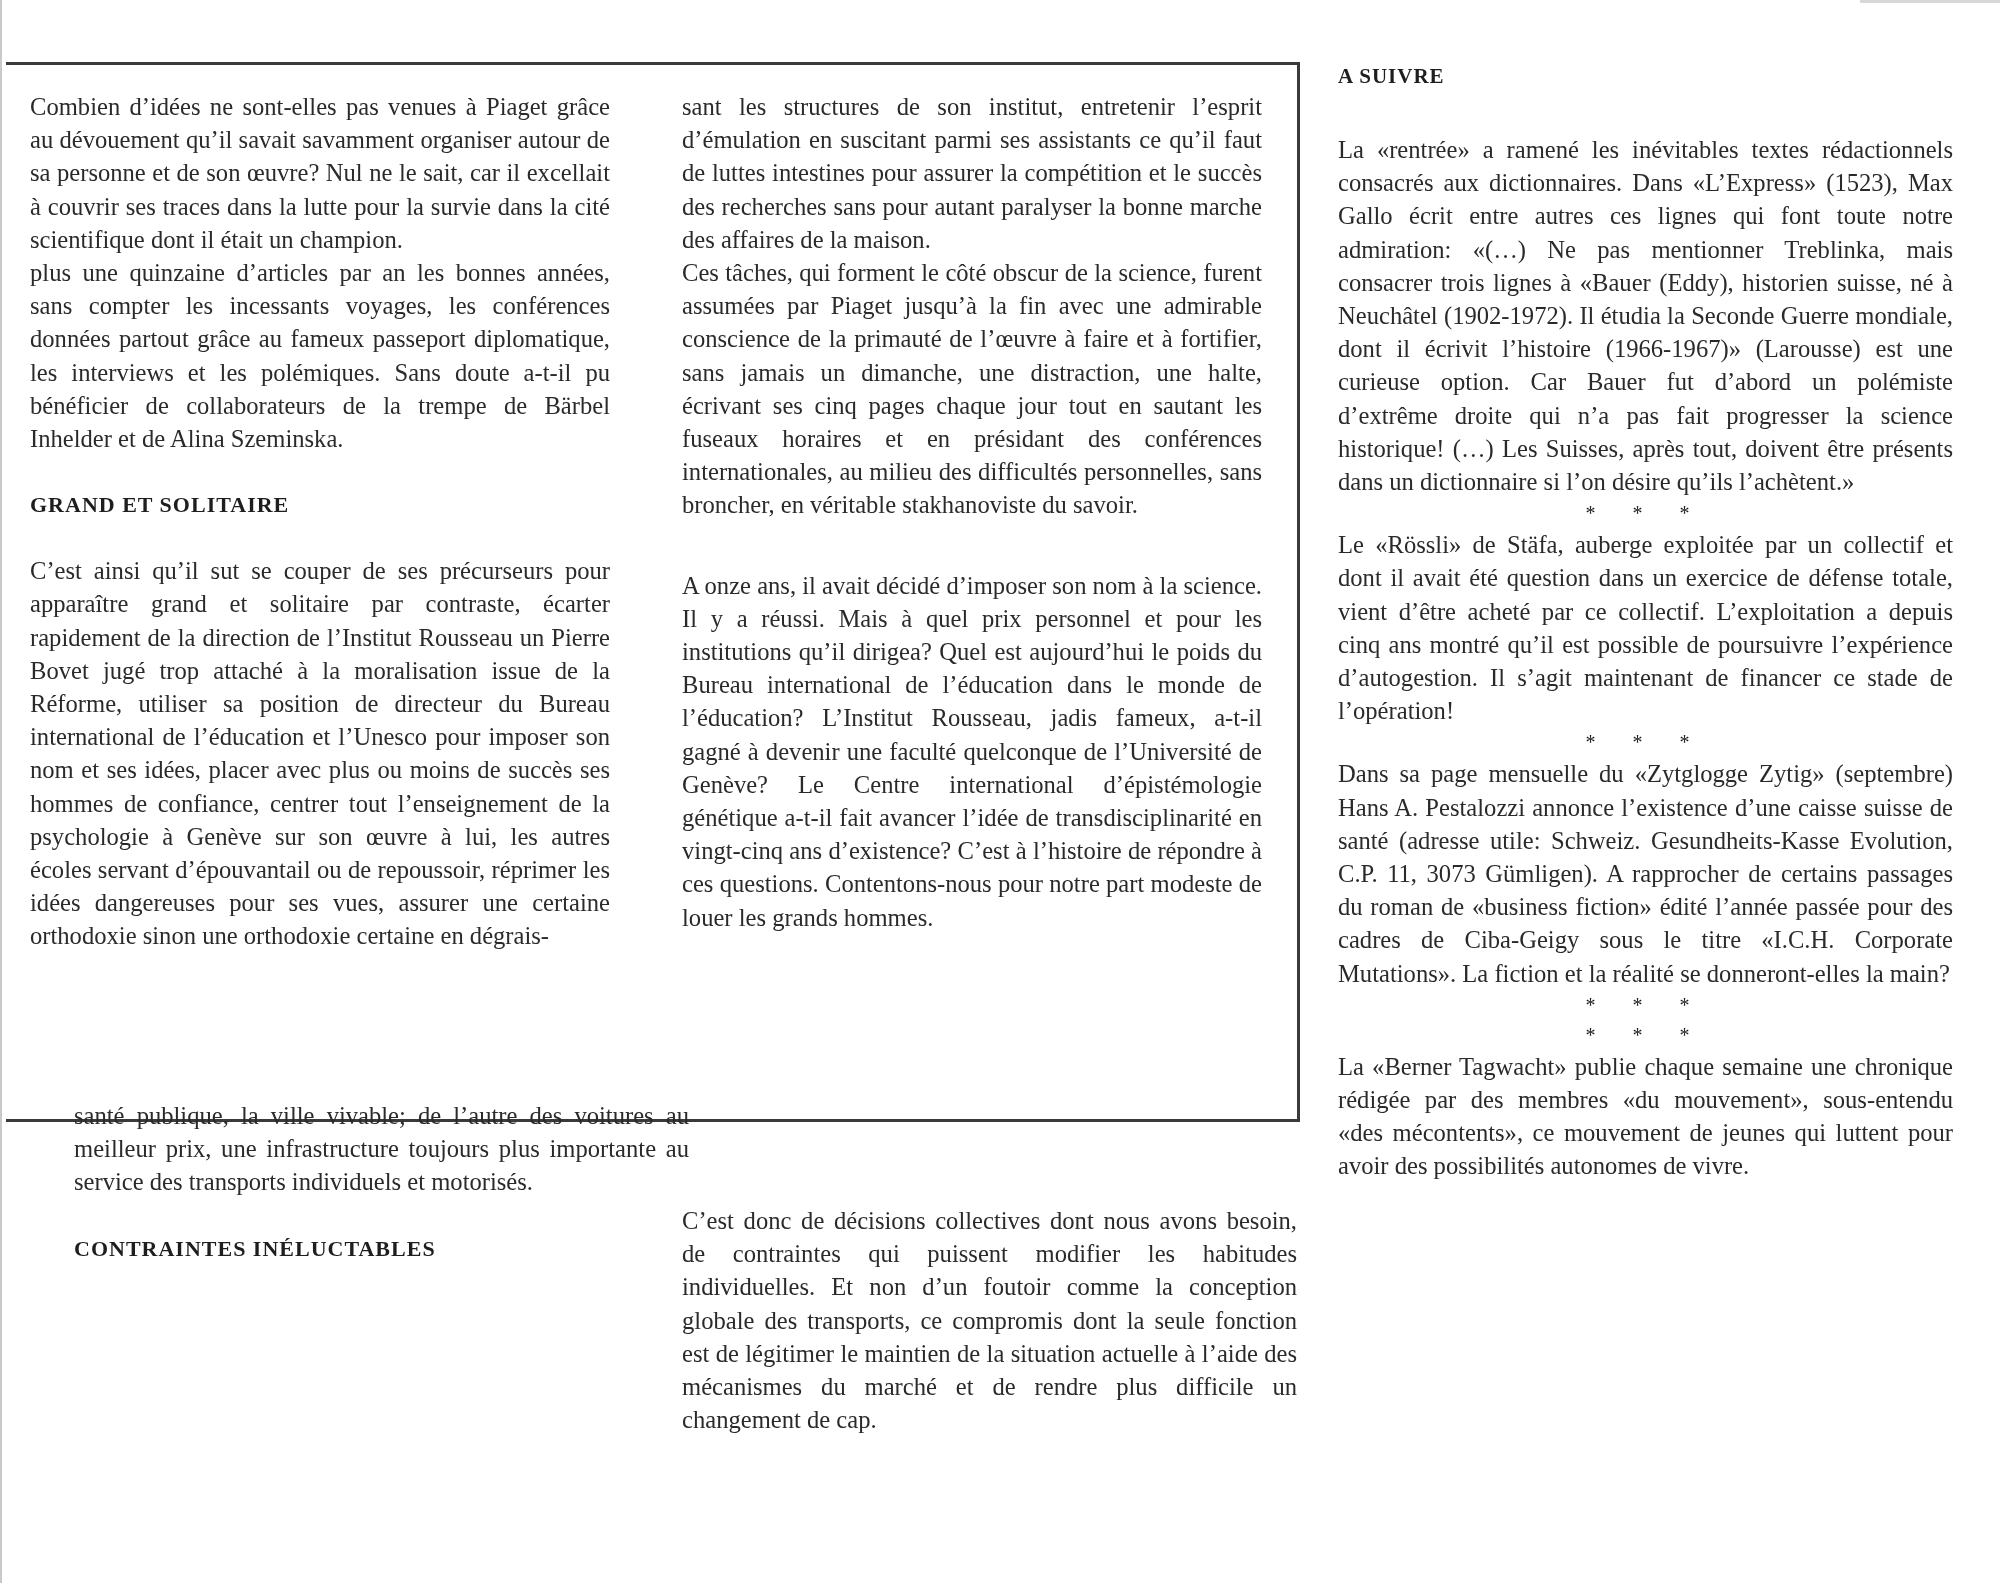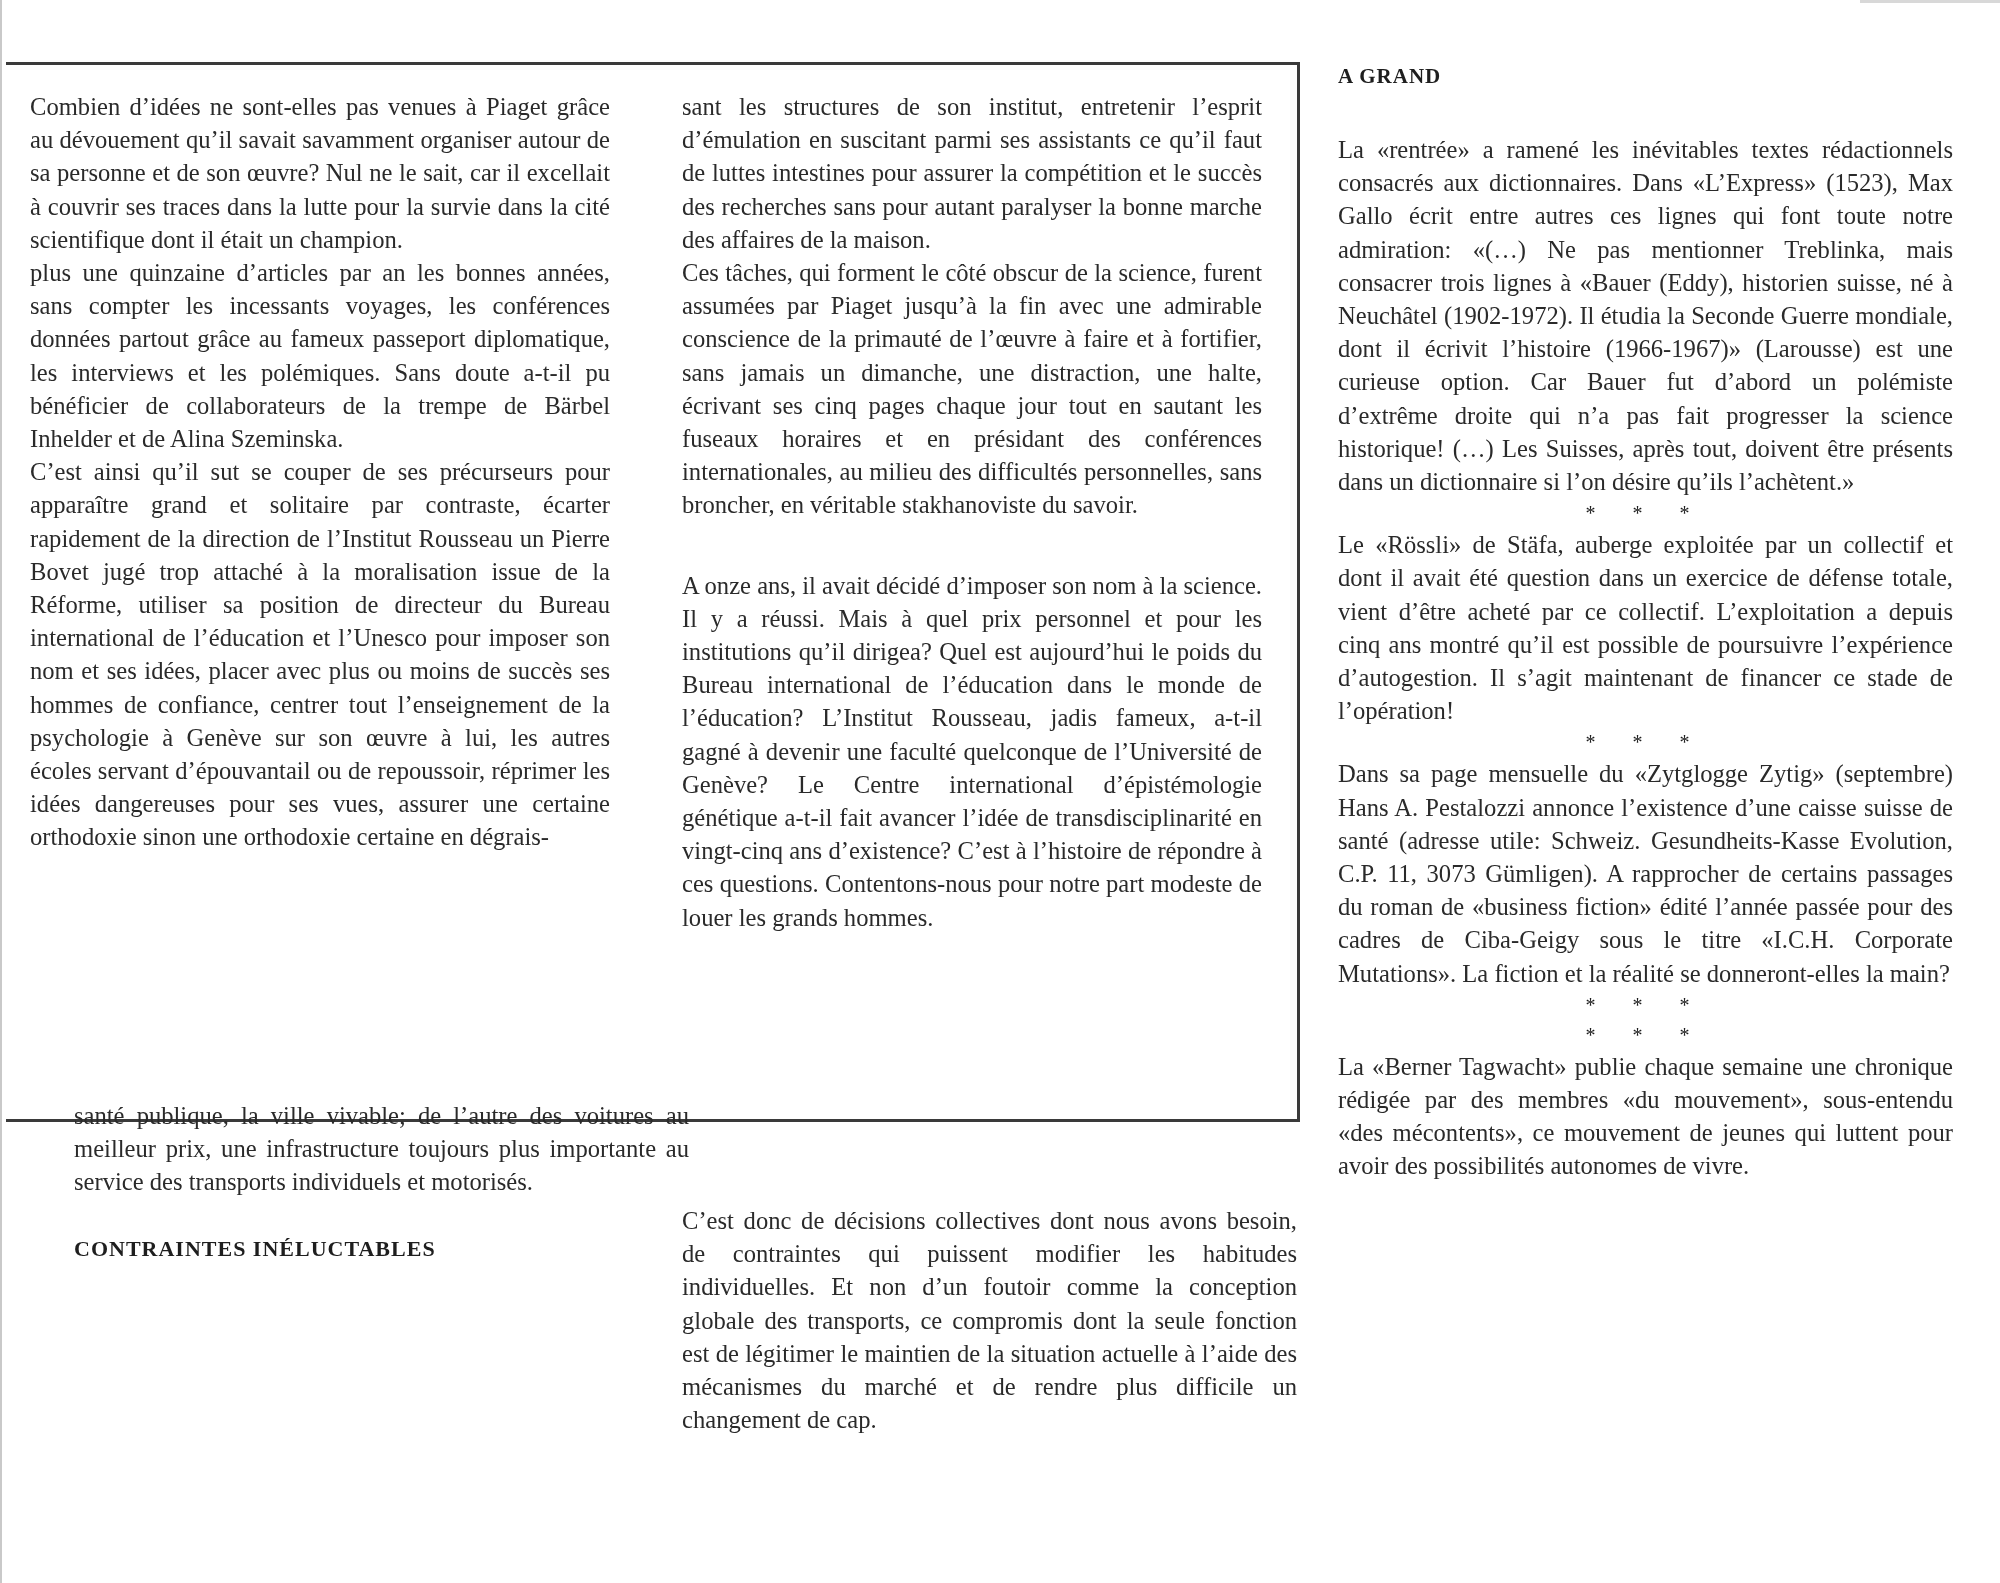--- a/index.html
+++ b/index.html
@@ -44,31 +44,32 @@
 </head>
 <body>
 
 <div class="page-left-edge"></div>
 <div class="top-right-rule"></div>
 <div class="box"></div>
 
 <div class="col" id="c1">
   <p>Combien d’idées ne sont-elles pas venues à Piaget grâce au dévouement qu’il savait savamment organiser autour de sa personne et de son œuvre? Nul ne le sait, car il excellait à couvrir ses traces dans la lutte pour la survie dans la cité scientifique dont il était un champion.</p>
   <p>plus une quinzaine d’articles par an les bonnes années, sans compter les incessants voyages, les conférences données partout grâce au fameux passeport diplomatique, les interviews et les polémiques. Sans doute a-t-il pu bénéficier de collaborateurs de la trempe de Bärbel Inhelder et de Alina Szeminska.</p>
+  <h3 class="gapped">GRAND ET SOLITAIRE</h3>
   <p>C’est ainsi qu’il sut se couper de ses précurseurs pour apparaître grand et solitaire par contraste, écarter rapidement de la direction de l’Institut Rousseau un Pierre Bovet jugé trop attaché à la moralisation issue de la Réforme, utiliser sa position de directeur du Bureau international de l’éducation et l’Unesco pour imposer son nom et ses idées, placer avec plus ou moins de succès ses hommes de confiance, centrer tout l’enseignement de la psychologie à Genève sur son œuvre à lui, les autres écoles servant d’épouvantail ou de repoussoir, réprimer les idées dangereuses pour ses vues, assurer une certaine orthodoxie sinon une orthodoxie certaine en dégrais-</p>
 </div>
 
 <div class="col" id="c2">
   <p>sant les structures de son institut, entretenir l’esprit d’émulation en suscitant parmi ses assistants ce qu’il faut de luttes intestines pour assurer la compétition et le succès des recherches sans pour autant paralyser la bonne marche des affaires de la maison.</p>
   <p>Ces tâches, qui forment le côté obscur de la science, furent assumées par Piaget jusqu’à la fin avec une admirable conscience de la primauté de l’œuvre à faire et à fortifier, sans jamais un dimanche, une distraction, une halte, écrivant ses cinq pages chaque jour tout en sautant les fuseaux horaires et en présidant des conférences internationales, au milieu des difficultés personnelles, sans broncher, en véritable stakhanoviste du savoir.</p>
   <p class="gap">A onze ans, il avait décidé d’imposer son nom à la science. Il y a réussi. Mais à quel prix personnel et pour les institutions qu’il dirigea? Quel est aujourd’hui le poids du Bureau international de l’éducation dans le monde de l’éducation? L’Institut Rousseau, jadis fameux, a-t-il gagné à devenir une faculté quelconque de l’Université de Genève? Le Centre international d’épistémologie génétique a-t-il fait avancer l’idée de transdisciplinarité en vingt-cinq ans d’existence? C’est à l’histoire de répondre à ces questions. Contentons-nous pour notre part modeste de louer les grands hommes.</p>
 </div>
 
 <div class="col" id="c3">
-  <h3>A GRAND</h3>
+  <h3>A SUIVRE</h3>
   <p>La «rentrée» a ramené les inévitables textes rédactionnels consacrés aux dictionnaires. Dans «L’Express» (1523), Max Gallo écrit entre autres ces lignes qui font toute notre admiration: «(…) Ne pas mentionner Treblinka, mais consacrer trois lignes à «Bauer (Eddy), historien suisse, né à Neuchâtel (1902-1972). Il étudia la Seconde Guerre mondiale, dont il écrivit l’histoire (1966-1967)» (Larousse) est une curieuse option. Car Bauer fut d’abord un polémiste d’extrême droite qui n’a pas fait progresser la science historique! (…) Les Suisses, après tout, doivent être présents dans un dictionnaire si l’on désire qu’ils l’achètent.»</p>
   <div class="stars">* * *</div>
   <p>Le «Rössli» de Stäfa, auberge exploitée par un collectif et dont il avait été question dans un exercice de défense totale, vient d’être acheté par ce collectif. L’exploitation a depuis cinq ans montré qu’il est possible de poursuivre l’expérience d’autogestion. Il s’agit maintenant de financer ce stade de l’opération!</p>
   <div class="stars">* * *</div>
   <p>Dans sa page mensuelle du «Zytglogge Zytig» (septembre) Hans A. Pestalozzi annonce l’existence d’une caisse suisse de santé (adresse utile: Schweiz. Gesundheits-Kasse Evolution, C.P. 11, 3073 Gümligen). A rapprocher de certains passages du roman de «business fiction» édité l’année passée pour des cadres de Ciba-Geigy sous le titre «I.C.H. Corporate Mutations». La fiction et la réalité se donneront-elles la main?</p>
   <div class="stars">* * *</div>
   <div class="stars">* * *</div>
   <p>La «Berner Tagwacht» publie chaque semaine une chronique rédigée par des membres «du mouvement», sous-entendu «des mécontents», ce mouvement de jeunes qui luttent pour avoir des possibilités autonomes de vivre.</p>
 </div>
 

